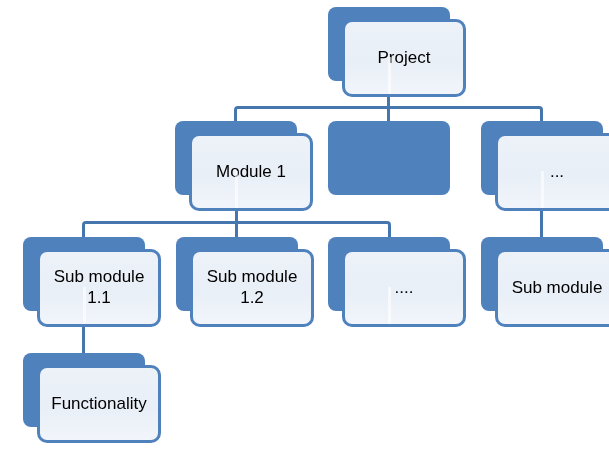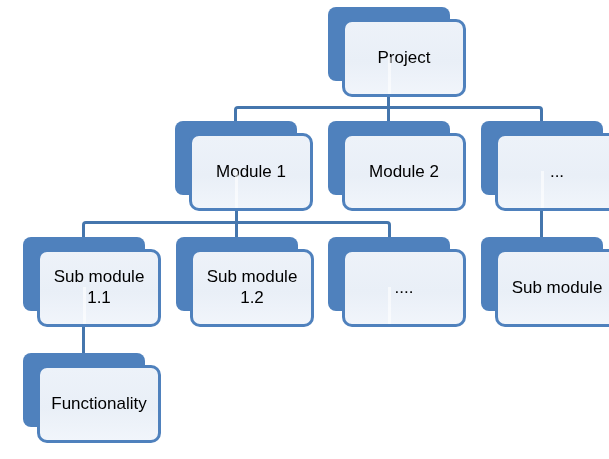--- a/index.html
+++ b/index.html
@@ -98,23 +98,20 @@
   <div class="node" style="left:162px; top:121px;">
     <div class="back"></div>
     <div class="front">
       <span>Module 1</span>
       <div class="seam"></div>
     </div>
   </div>
 
   <div class="node" style="left:315px; top:121px;">
     <div class="back"></div>
-    <div class="front">
-      <span>Module 2</span>
-    </div>
   </div>
 
   <div class="node" style="left:468px; top:121px;">
     <div class="back"></div>
     <div class="front">
       <span>...</span>
       <div class="seam"></div>
     </div>
   </div>
 

